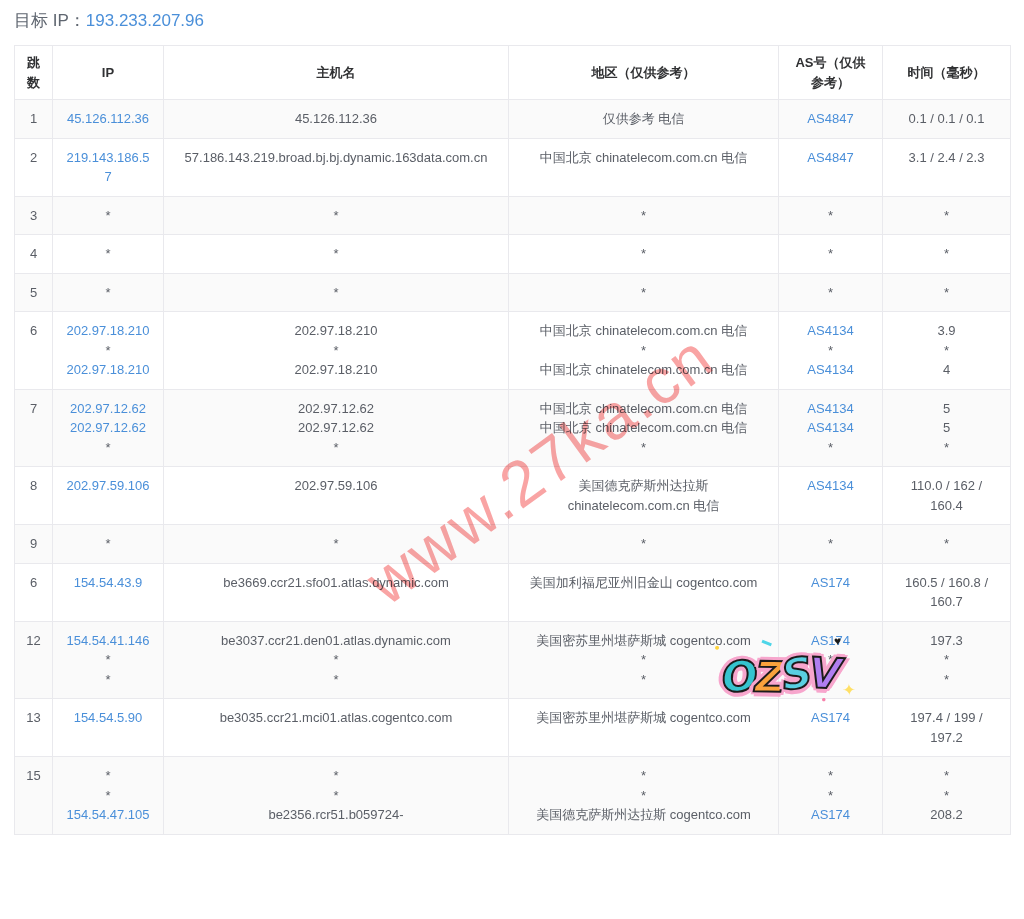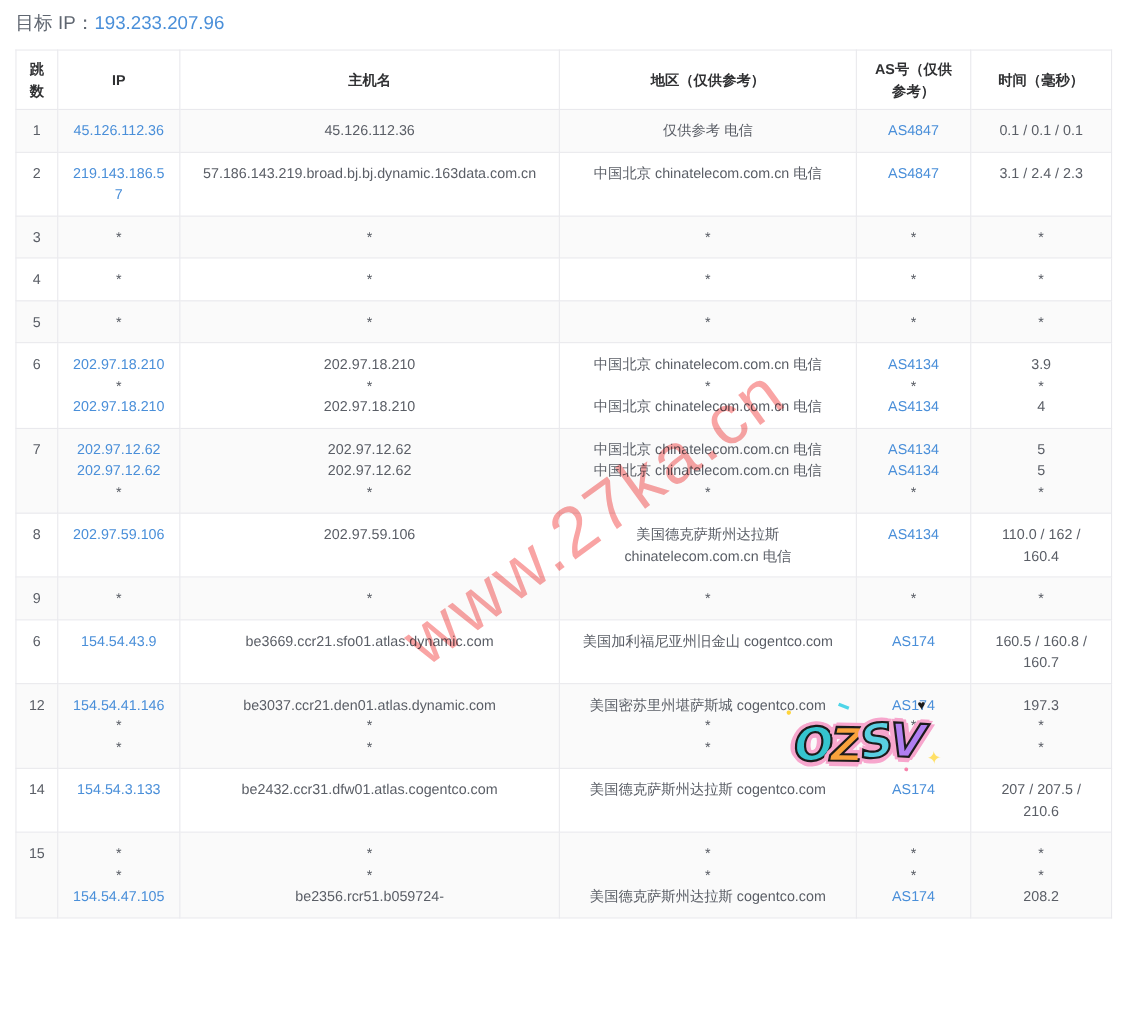--- a/index.html
+++ b/index.html
@@ -320,35 +320,35 @@
           <span class="ln">*</span>
           <span class="ln">*</span>
         </td>
         <td>
           <span class="ln">197.3</span>
           <span class="ln">*</span>
           <span class="ln">*</span>
         </td>
       </tr>
       <tr>
-        <td>14</td>
-        <td>
-          <a class="ln cell-link" href="#">154.54.3.133</a>
-        </td>
-        <td>
-          <span class="ln">be2432.ccr31.dfw01.atlas.cogentco.com</span>
-        </td>
-        <td>
-          <span class="ln">美国德克萨斯州达拉斯 cogentco.com</span>
+        <td>13</td>
+        <td>
+          <a class="ln cell-link" href="#">154.54.5.90</a>
+        </td>
+        <td>
+          <span class="ln">be3035.ccr21.mci01.atlas.cogentco.com</span>
+        </td>
+        <td>
+          <span class="ln">美国密苏里州堪萨斯城 cogentco.com</span>
         </td>
         <td>
           <a class="ln cell-link" href="#">AS174</a>
         </td>
         <td>
-          <span class="ln">207 / 207.5 / 210.6</span>
+          <span class="ln">197.4 / 199 / 197.2</span>
         </td>
       </tr>
       <tr>
         <td>15</td>
         <td>
           <span class="ln">*</span>
           <span class="ln">*</span>
           <a class="ln cell-link" href="#">154.54.47.105</a>
         </td>
         <td>

